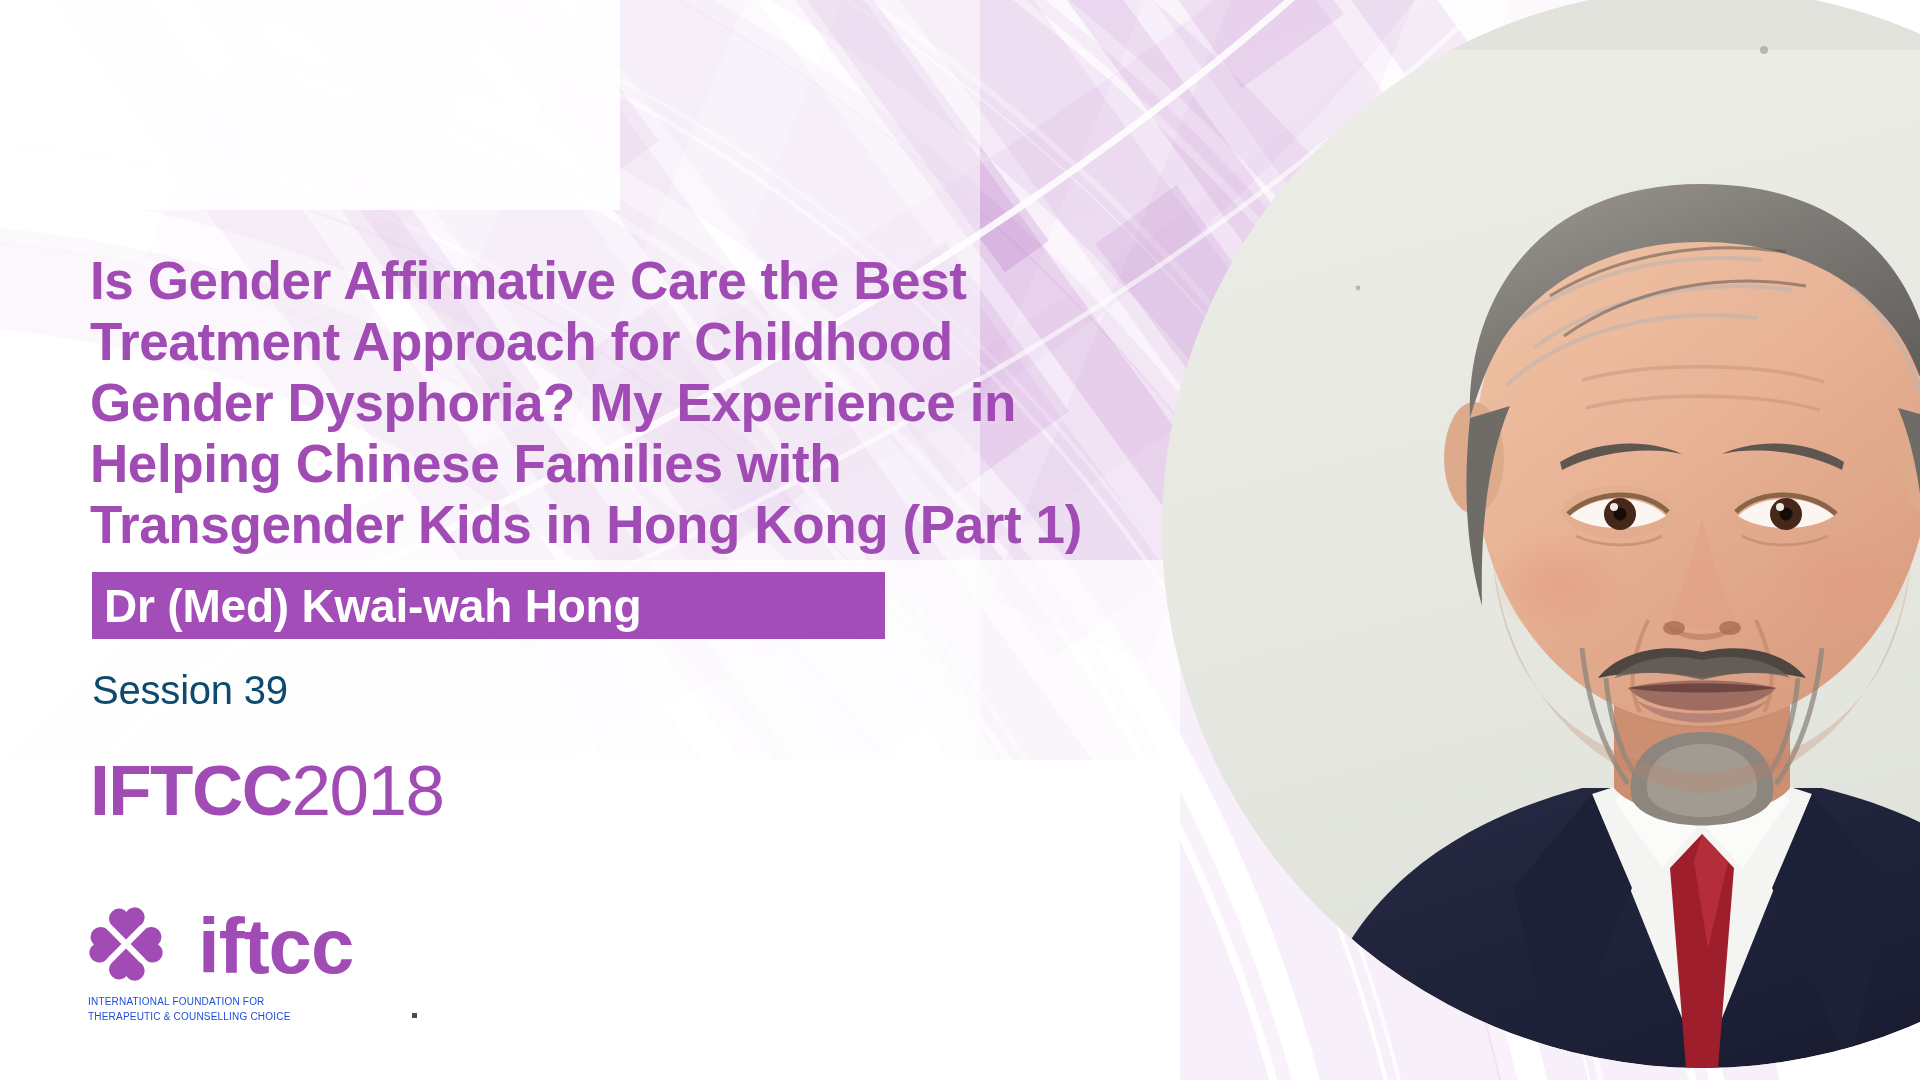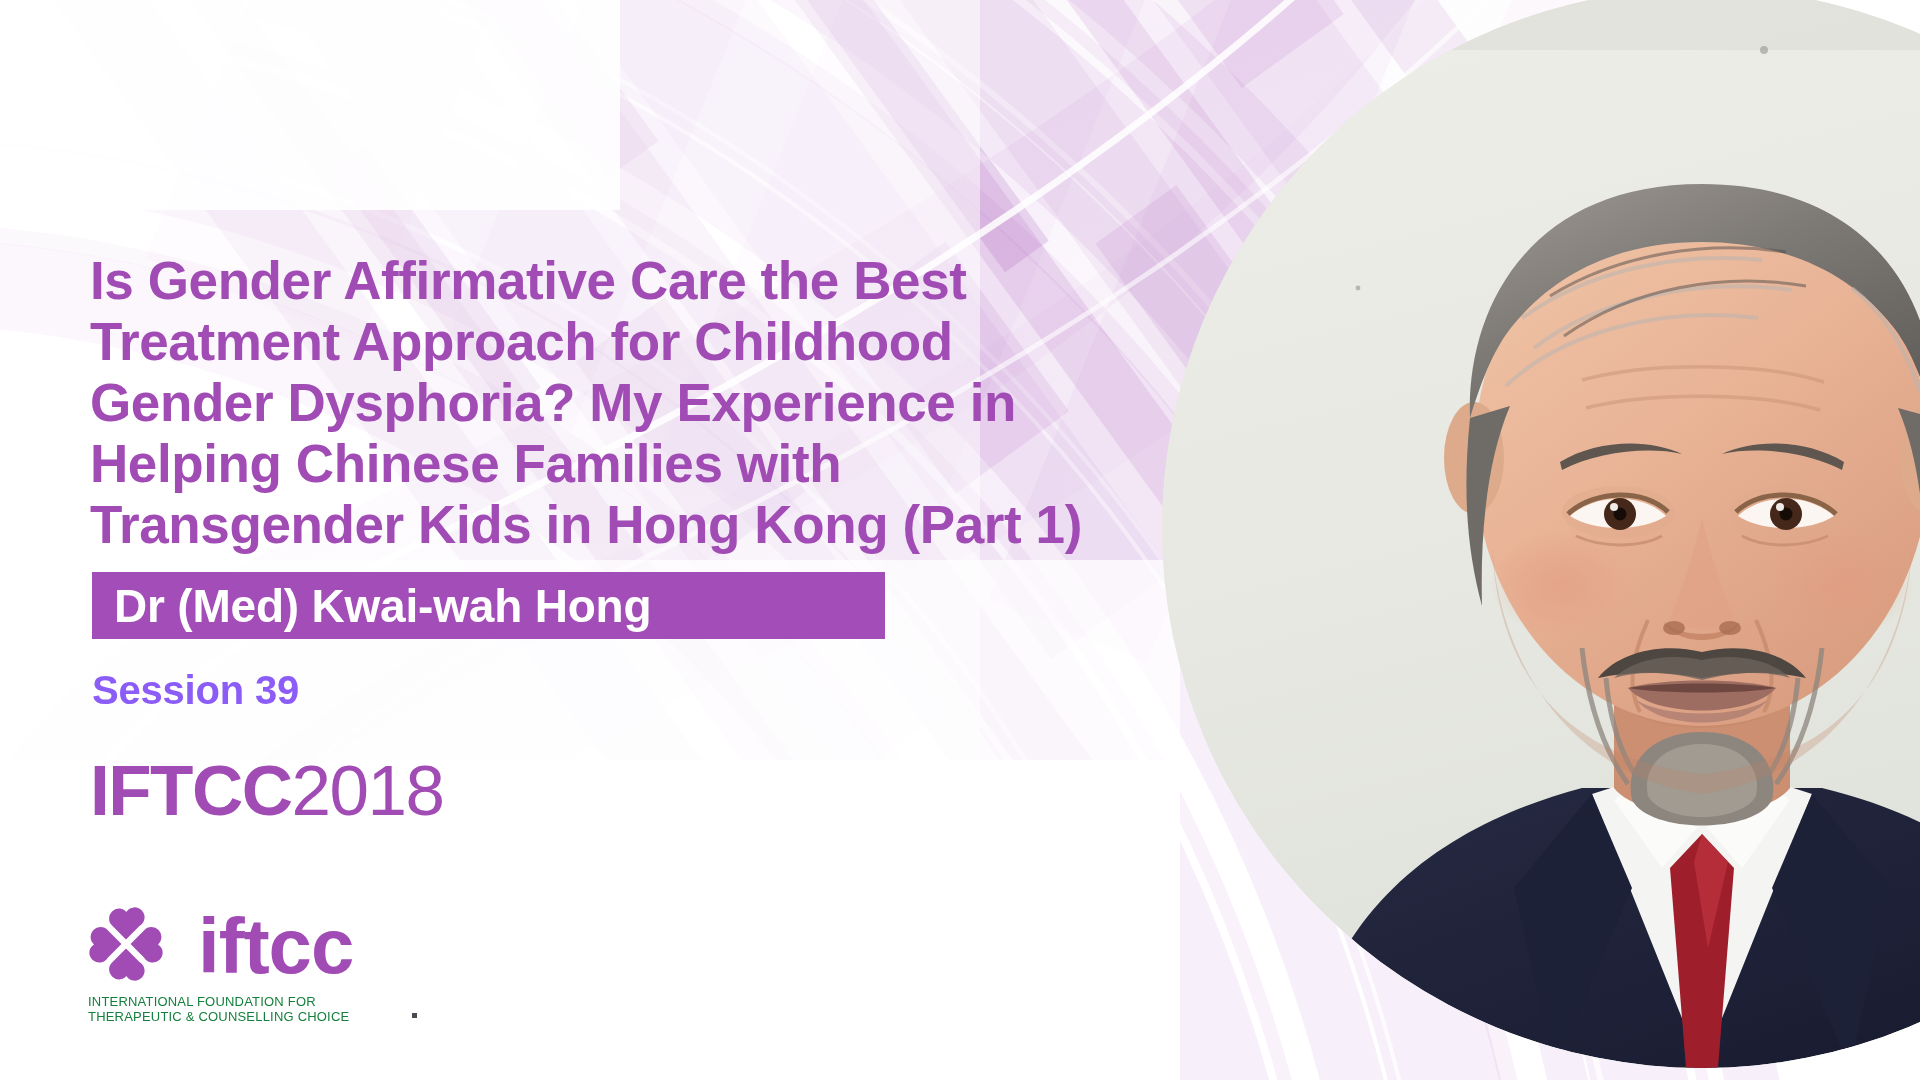--- a/index.html
+++ b/index.html
@@ -67,31 +67,31 @@
     width: 793px;
     background: #A34DB8;
     display: flex;
     align-items: center;
   }
   .speaker-name {
     color: #ffffff;
     font-size: 46px;
     font-weight: 700;
     letter-spacing: -0.2px;
-    padding-left: 22px;
+    padding-left: 12px;
     white-space: nowrap;
   }
 
   .session-label {
     position: absolute;
     left: 92px;
     top: 668px;
     font-size: 40px;
-    font-weight: 700;
-    color: #8b5cf6;
+    font-weight: 400;
+    color: #0c4a6e;
     letter-spacing: -0.2px;
     text-align: right;
   }
 
   .event-mark {
     position: absolute;
     left: 90px;
     top: 750px;
     font-size: 71px;
     letter-spacing: -1.5px;
@@ -123,25 +123,25 @@
     font-size: 78px;
     line-height: 78px;
     font-weight: 700;
     color: #A14BB5;
     letter-spacing: -1px;
     position: relative;
     top: 2px;
   }
   .logo-tagline {
     margin-top: 6px;
-    font-size: 13px;
+    font-size: 10px;
     line-height: 15px;
     font-weight: 400;
     letter-spacing: 0.2px;
-    color: #15803d;
+    color: #1d4ed8;
     white-space: pre-line;
   }
 
   
   .portrait-wrap {
     position: absolute;
     left: 1162px;
     top: -12px;
     width: 1100px;
     height: 1085px;

